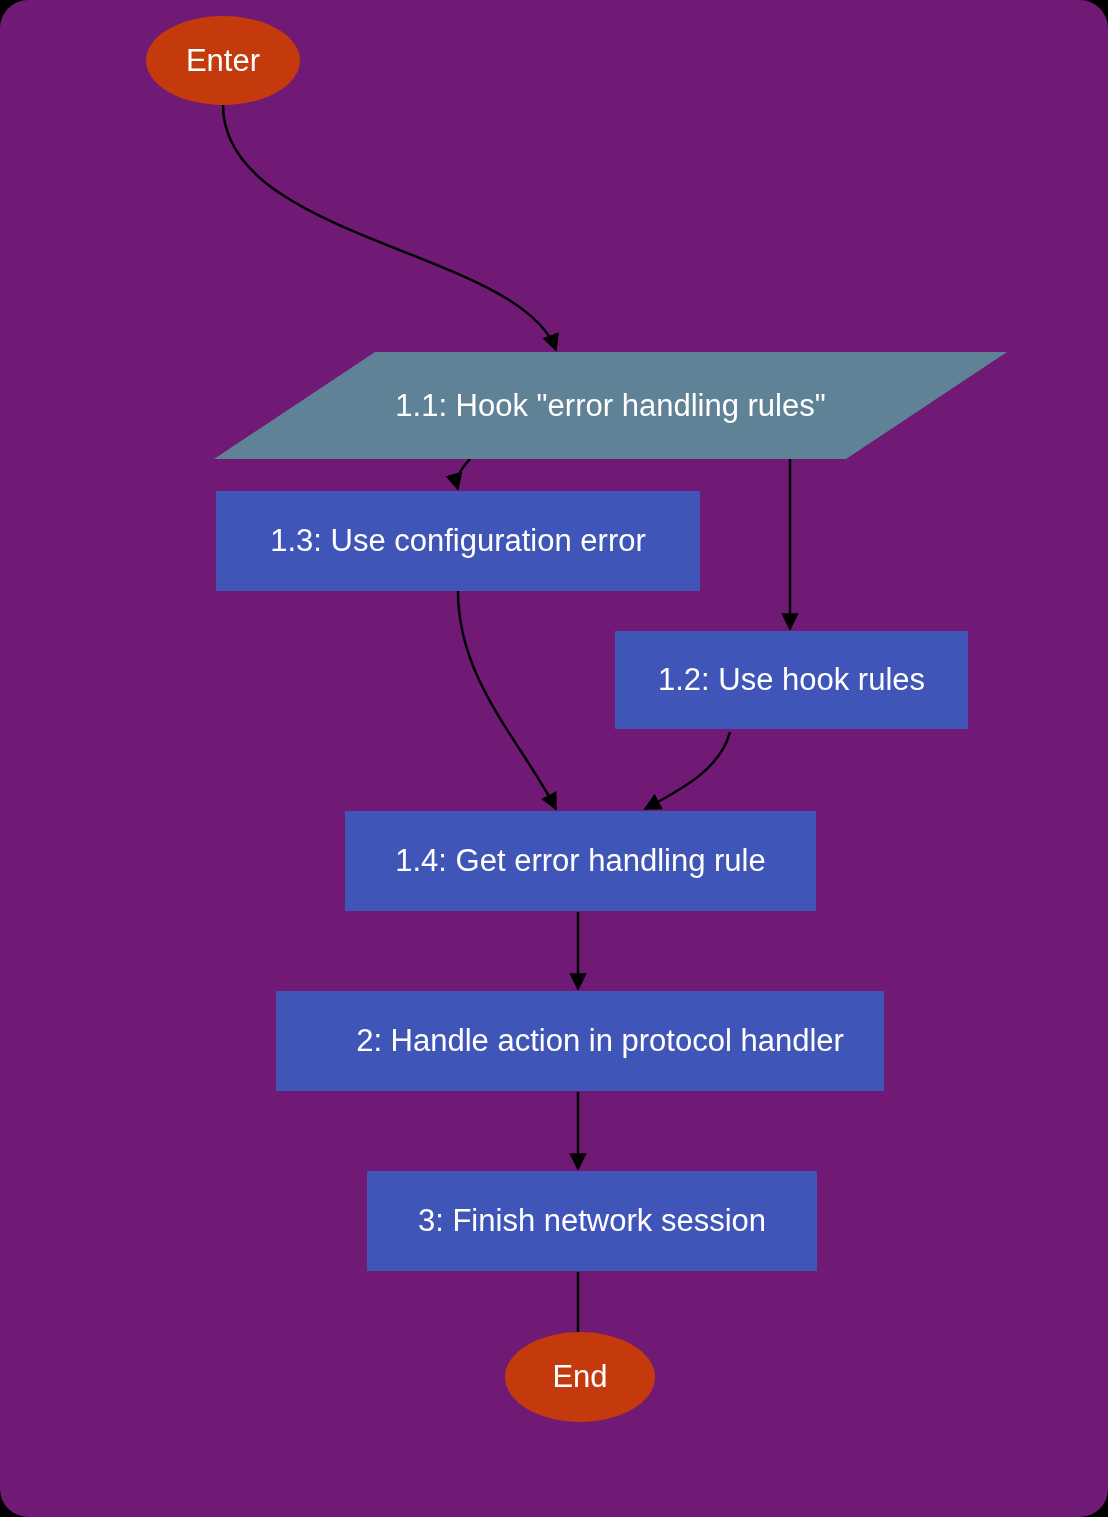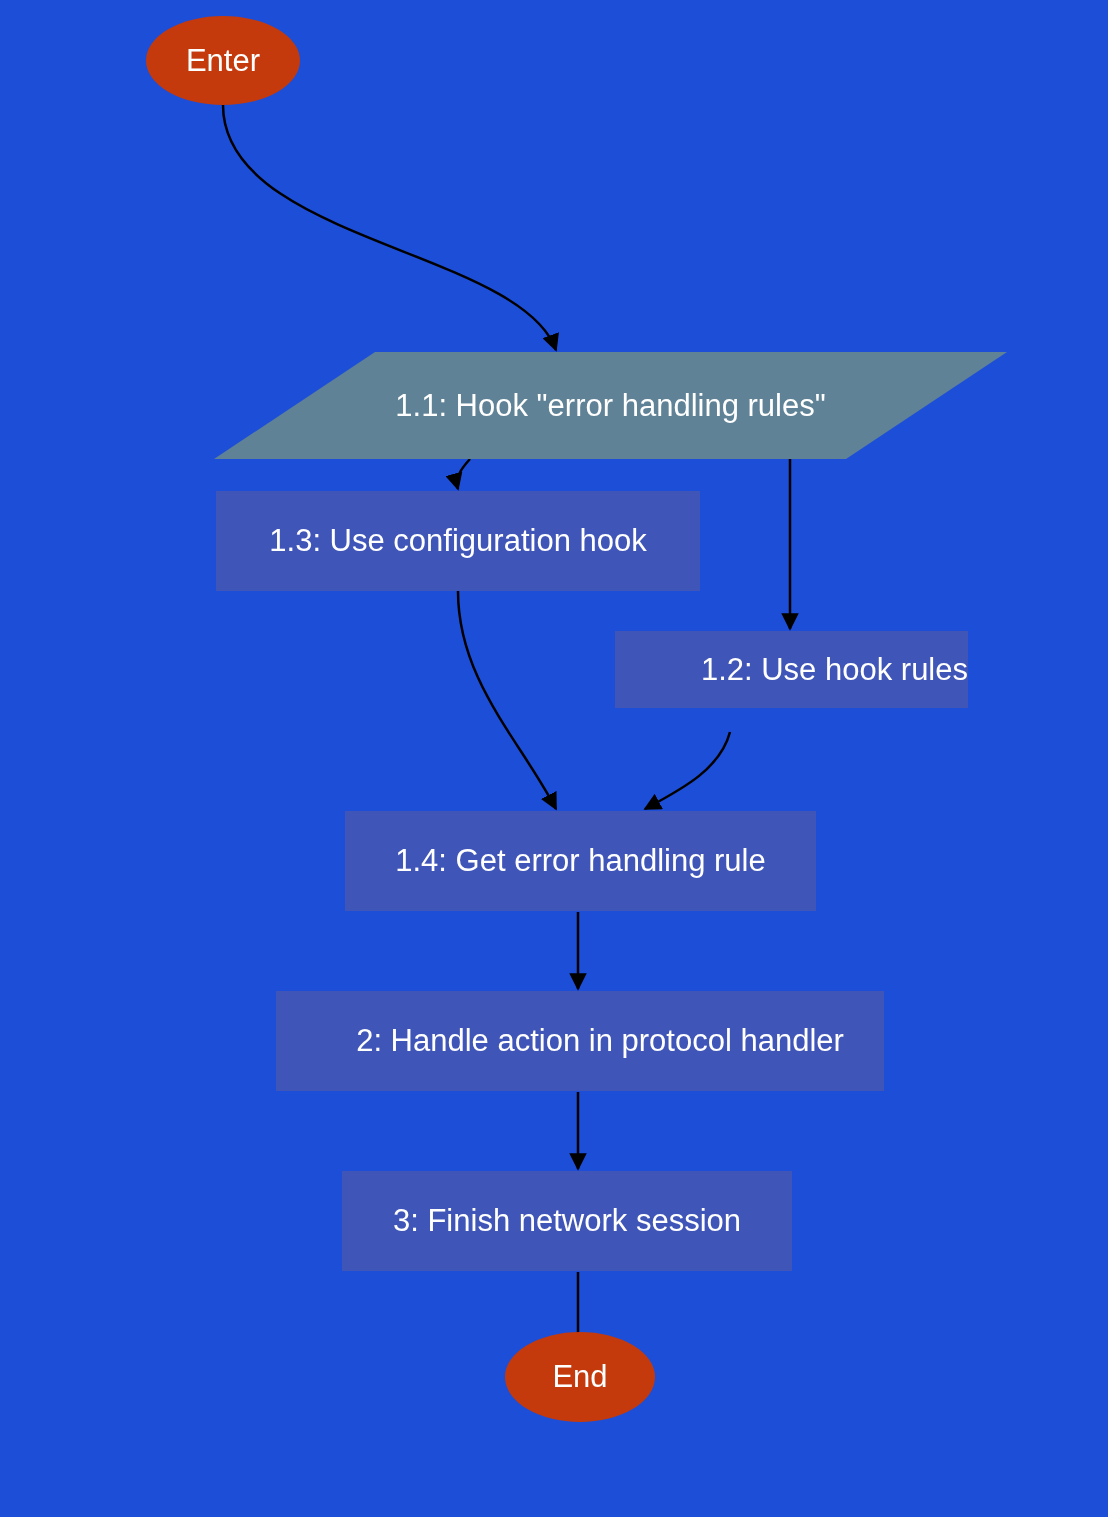--- a/index.html
+++ b/index.html
@@ -8,22 +8,23 @@
     padding: 0;
     background: #000000;
   }
   body {
     font-family: "Liberation Sans", sans-serif;
   }
   #canvas {
     position: relative;
     width: 1108px;
     height: 1517px;
-    background: #1d4ed8;
+    background: #701a75;
     overflow: hidden;
+    border-radius: 28px;
   }
   #edge-layer {
     position: absolute;
     left: 0;
     top: 0;
     width: 1108px;
     height: 1517px;
     pointer-events: none;
   }
   .node {
@@ -58,24 +59,24 @@
     height: 100%;
   }
   .io-label {
     position: relative;
     z-index: 2;
   }
   
   #node-enter   { left: 146px; top: 16px;   width: 154px; height: 89px; }
   #node-hook    { left: 214px; top: 352px;  width: 793px; height: 107px; }
   #node-config  { left: 216px; top: 491px;  width: 484px; height: 100px; }
-  #node-hookrules { left: 615px; top: 631px; width: 353px; height: 77px; justify-content: flex-end; }
+  #node-hookrules { left: 615px; top: 631px; width: 353px; height: 98px; }
   #node-getrule { left: 345px; top: 811px;  width: 471px; height: 100px; }
   #node-handle  { left: 276px; top: 991px;  width: 608px; height: 100px; padding-left: 40px; }
-  #node-finish  { left: 342px; top: 1171px; width: 450px; height: 100px; }
+  #node-finish  { left: 367px; top: 1171px; width: 450px; height: 100px; }
   #node-end     { left: 505px; top: 1332px; width: 150px; height: 90px; }
 </style>
 </head>
 <body>
 
 <div id="canvas">
 
   <svg id="edge-layer" viewBox="0 0 1108 1517">
     <defs>
       <marker id="arrow" viewBox="0 0 10 10" refX="9" refY="5" markerWidth="7" markerHeight="7" orient="auto-start-reverse">
@@ -99,21 +100,21 @@
   </div>
 
   <div class="node node-io" id="node-hook">
     <svg class="io-shape" viewBox="0 0 793 107" preserveAspectRatio="none">
       <polygon points="161,0 793,0 632,107 0,107" fill="#5f8296"></polygon>
     </svg>
     <span class="io-label">1.1: Hook "error handling rules"</span>
   </div>
 
   <div class="node node-process" id="node-config">
-    <span>1.3: Use configuration hook</span>
+    <span>1.3: Use configuration error</span>
   </div>
 
   <div class="node node-process" id="node-hookrules">
     <span>1.2: Use hook rules</span>
   </div>
 
   <div class="node node-process" id="node-getrule">
     <span>1.4: Get error handling rule</span>
   </div>
 

